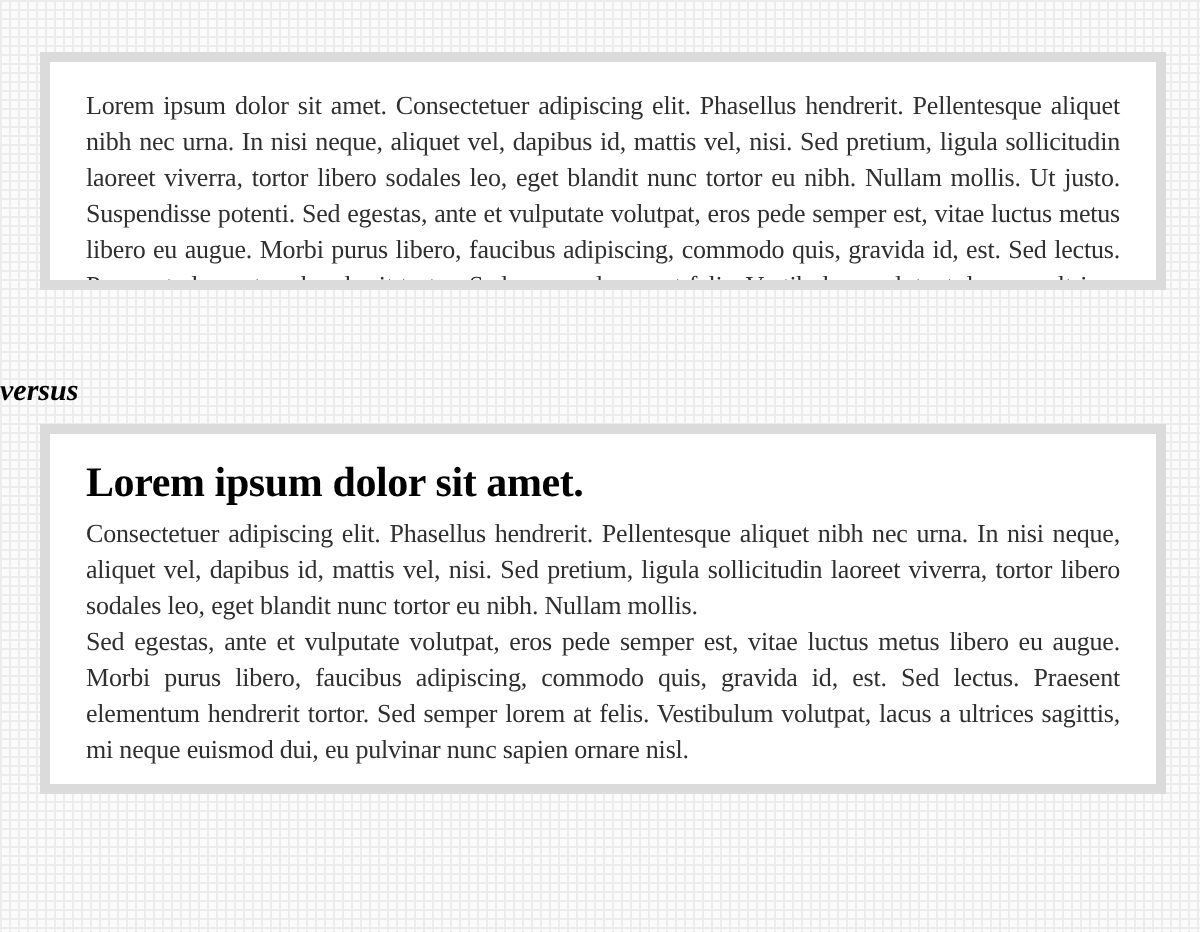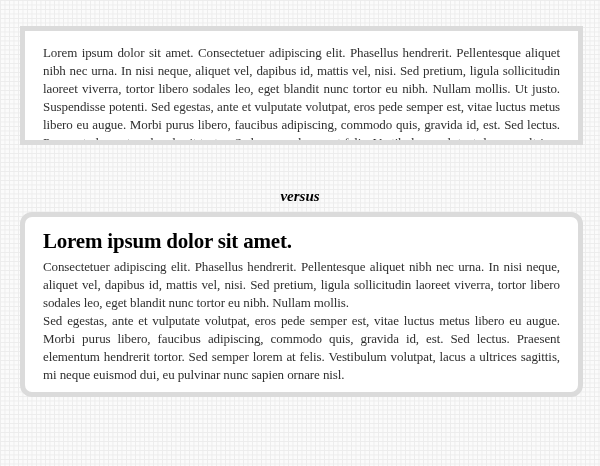--- a/index.html
+++ b/index.html
@@ -33,21 +33,20 @@
   }
   .box-plain {
     top: 26px;
     height: 119px;
     padding: 13px 18px 12px 18px;
   }
   .box-formatted {
     top: 212px;
     height: 185px;
     padding: 12px 18px 12px 18px;
-    border-radius: 12px;
   }
   .text-box p {
     margin: 0;
     font-size: 13px;
     line-height: 18px;
     text-align: justify;
     color: #2f2f2f;
     letter-spacing: -0.1px;
   }
   .section-heading {
@@ -60,21 +59,20 @@
   }
   .section-heading.second {
     margin-top: 13px;
   }
   .versus {
     position: absolute;
     top: 184px;
     left: 0;
     width: 600px;
     height: 24px;
-    text-align: center;
     font-size: 15px;
     line-height: 24px;
     font-weight: bold;
     font-style: italic;
     color: #000000;
   }
 </style>
 </head>
 <body>
 

